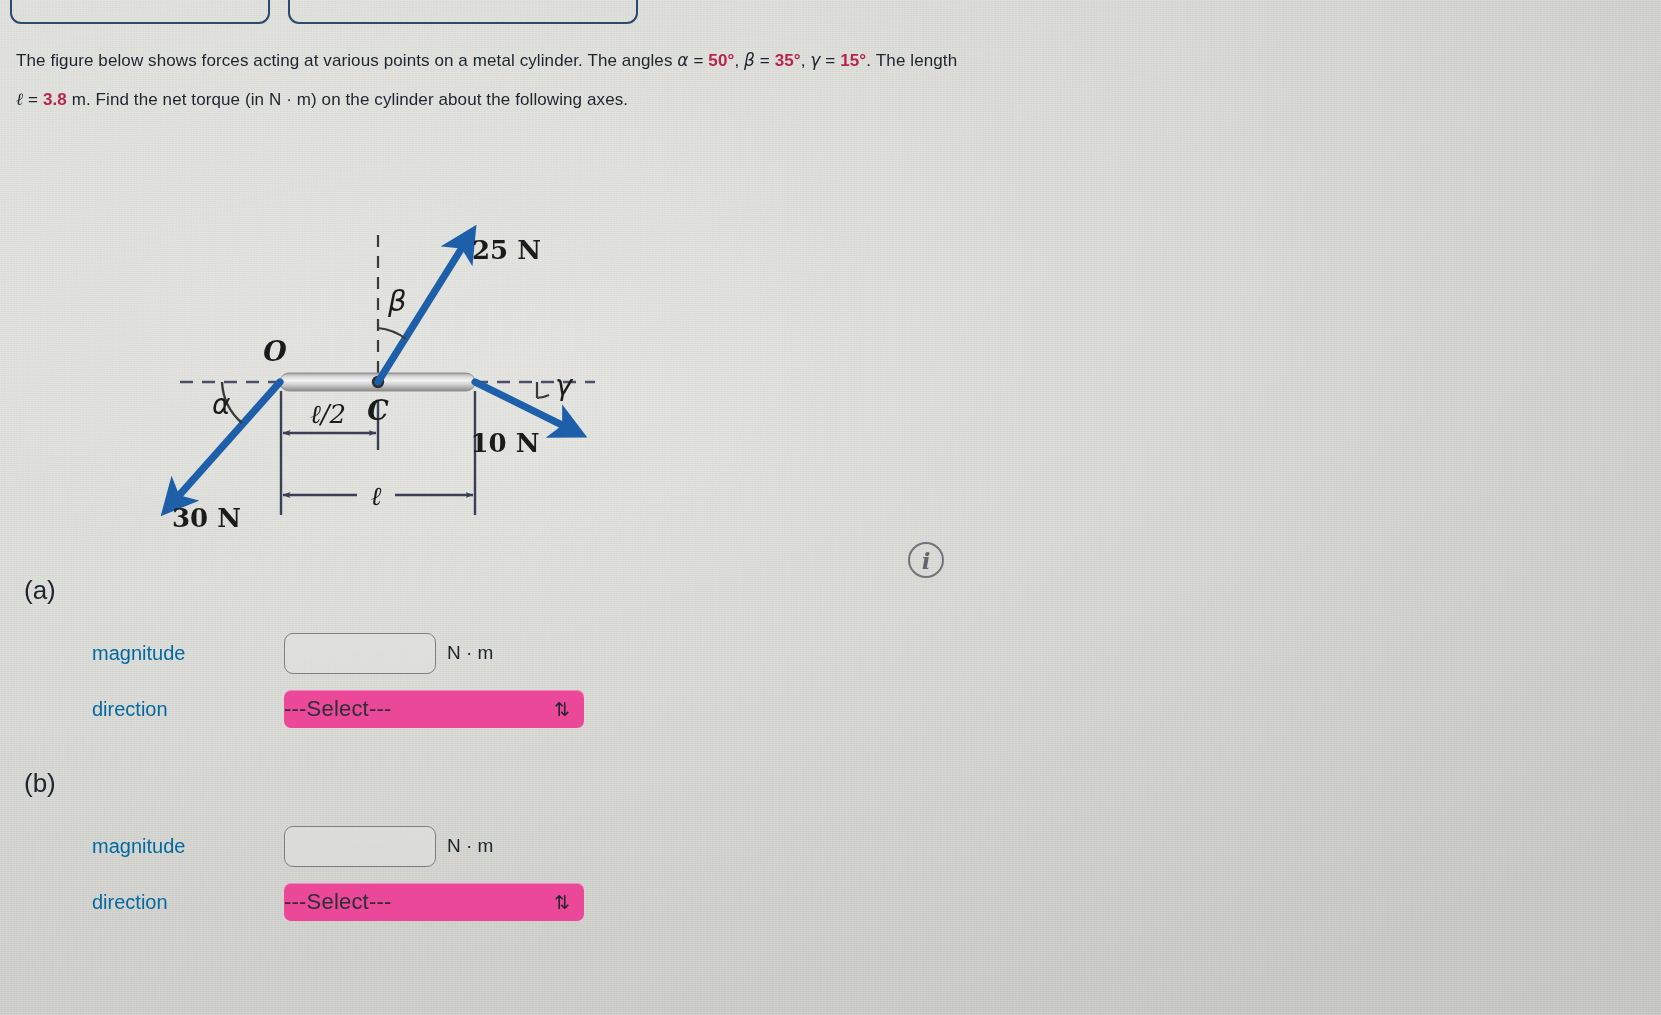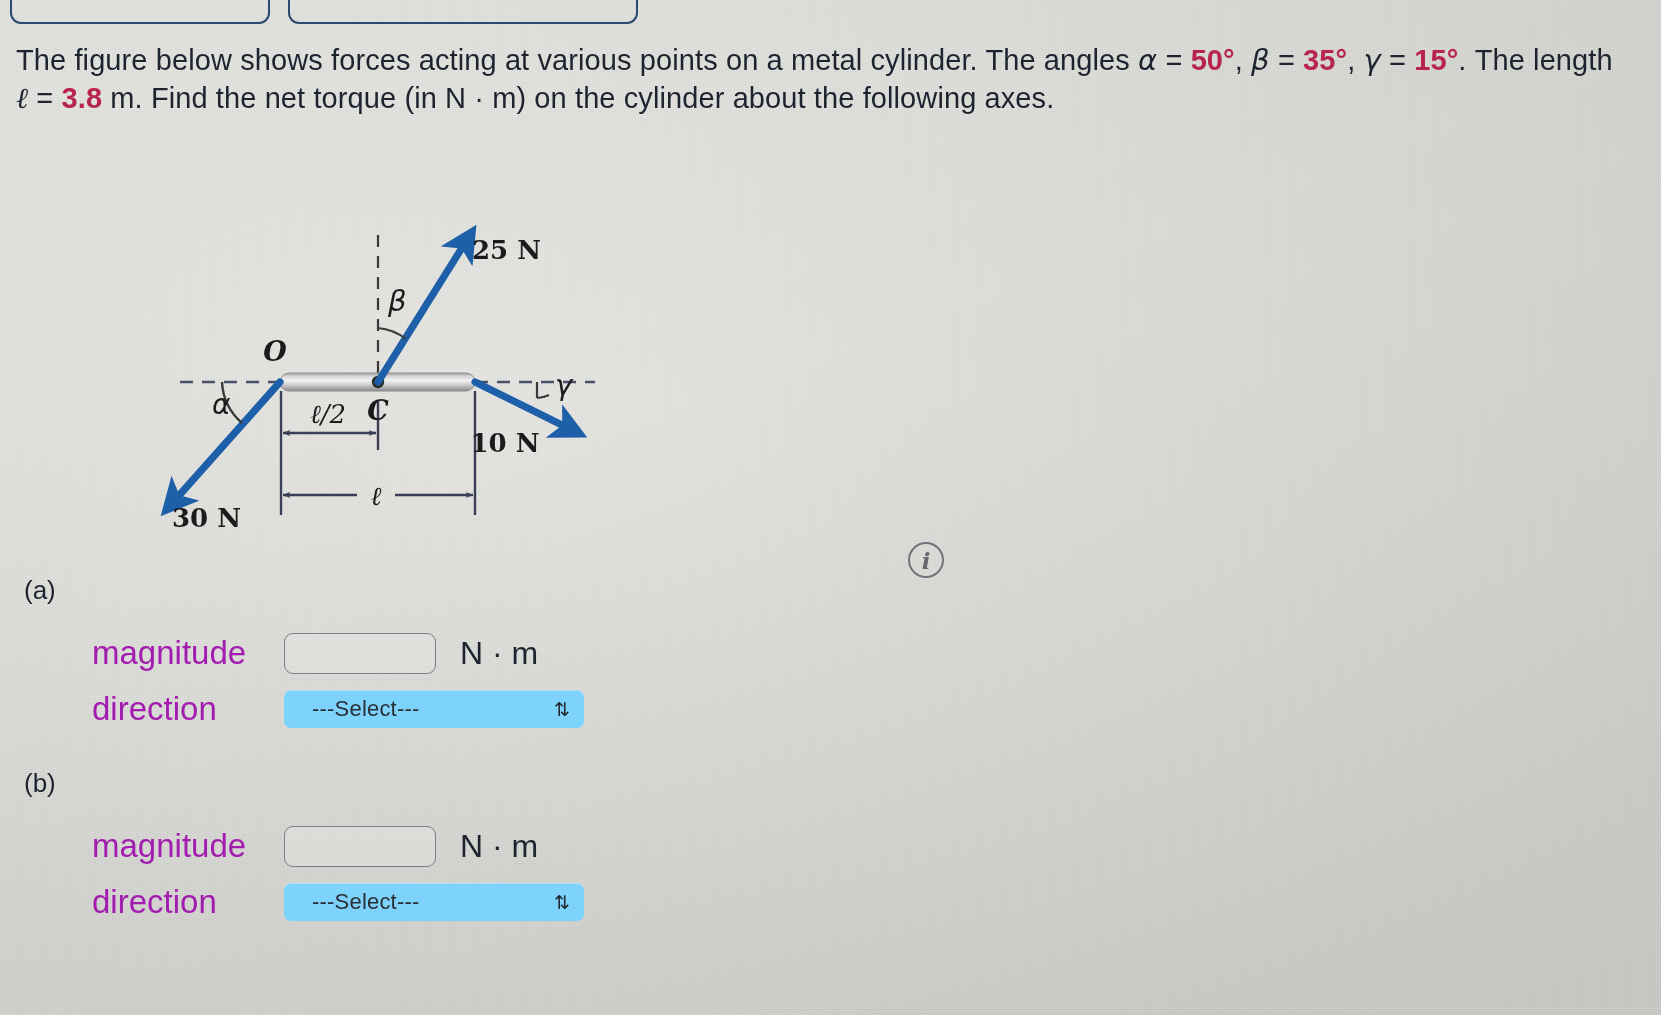--- a/index.html
+++ b/index.html
@@ -45,21 +45,21 @@
     height: 60px;
   }
   #topbox-1 { left: 10px;  width: 260px; }
   #topbox-2 { left: 288px; width: 350px; }
 
   
   #statement {
     position: absolute;
     left: 16px; top: 41px;
     width: 1620px;
-    font-size: 29px;
+    font-size: 17px;
     line-height: 38px;
     color: #1d2430;
     letter-spacing: .1px;
     white-space: pre-wrap;
   }
   .val { color: #b8254c; font-weight: 700; }
   .gk  { font-style: italic; font-family: "DejaVu Sans", sans-serif; }
   .ell { font-family: "DejaVu Serif", serif; font-style: italic; }
 
   
@@ -104,51 +104,51 @@
   .it { font-style: italic; }
 
   .field-row {
     display: flex;
     align-items: center;
     height: 46px;
     margin-left: 68px;
     margin-bottom: 10px;
   }
   .field-label {
-    font-size: 33px;
-    color: #a21caf;
+    font-size: 20px;
+    color: #0369a1;
     width: 192px;
     flex: 0 0 192px;
   }
   .answer-input {
     width: 152px; height: 41px;
     border: 1.6px solid #7b7f86;
     border-radius: 9px;
     background: rgba(226,226,222,.55);
     font-family: "Liberation Sans", sans-serif;
     font-size: 20px;
     padding: 0 8px;
     color: #1d2430;
     outline: none;
   }
   .unit {
-    margin-left: 24px;
-    font-size: 32px;
+    margin-left: 11px;
+    font-size: 19px;
     color: #1d2430;
     white-space: nowrap;
     text-align: right;
   }
   .select-box {
     width: 300px; height: 38px;
-    background: #7dd3fc;
+    background: #ec4899;
     border: none;
     border-radius: 7px;
     display: flex;
     align-items: center;
-    padding: 0 28px;
+    padding: 0 0;
     position: relative;
     box-shadow: inset 0 1px 0 rgba(255,255,255,.35);
   }
   .select-value {
     font-size: 22px;
     color: #2b2f36;
     letter-spacing: .2px;
   }
   .select-chevron {
     position: absolute;

